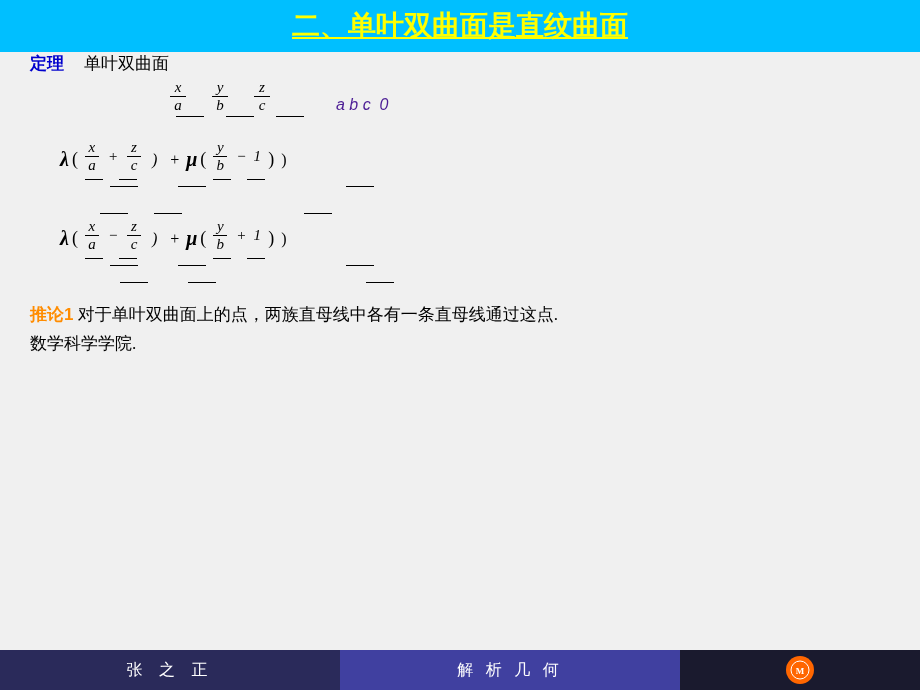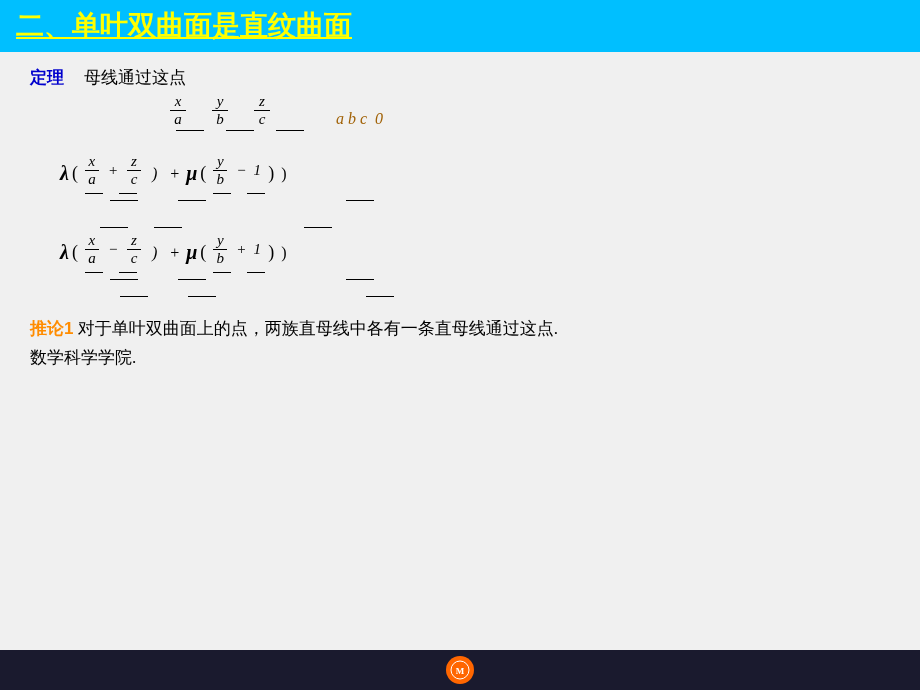--- a/index.html
+++ b/index.html
@@ -12,21 +12,21 @@
       position: relative;
     }
 
     
     .header {
       width: 100%;
       height: 52px;
       background: #00bfff;
       display: flex;
       align-items: center;
-      justify-content: space-between;
+      justify-content: center;
       padding: 0 16px;
     }
     .header-title {
       font-size: 28px;
       font-weight: bold;
       color: #ffff00;
       text-decoration: underline;
       font-family: 'SimHei', 'STHeiti', sans-serif;
     }
     .header-college {
@@ -34,21 +34,21 @@
       font-weight: bold;
       color: #ffff00;
       font-family: 'SimHei', 'STHeiti', sans-serif;
     }
 
     
     .main-content {
       background: #f0f0f0;
       width: 100%;
       height: 598px;
-      padding: 14px 30px 10px 30px;
+      padding: 0 30px 10px 30px;
       position: relative;
     }
 
     
     .theorem-line {
       display: flex;
       align-items: flex-start;
       margin-bottom: 4px;
     }
     .theorem-label {
@@ -65,24 +65,24 @@
     }
 
     
     .formula-block {
       margin-left: 120px;
       margin-top: 2px;
     }
 
     .math-condition {
       font-size: 16px;
-      font-family: Liberation Serif, serif;
+      font-family: Liberation Sans, sans-serif;
       margin-left: 60px;
       font-style: italic;
-      color: #a16207;
+      color: #4c1d95;
     }
 
     
     .underline-row {
       display: flex;
       align-items: center;
       gap: 22px;
       margin-top: 0;
       margin-bottom: 8px;
       margin-left: 2px;
@@ -267,21 +267,21 @@
 <body>
 
 <div class="header">
   <span class="header-title">二、单叶双曲面是直纹曲面</span>
 </div>
 
 <div class="main-content">
 
   <div class="theorem-line">
     <span class="theorem-label">定理</span>
-    <span class="theorem-text">母线通过这点</span>
+    <span class="theorem-text">单叶双曲面</span>
   </div>
 
   <div class="formula-block">
 
     <div class="vars-row" style="margin-left:20px; margin-bottom:2px;">
       <div class="var-frac">
         <span class="vf-top italic-var">x</span>
         <span class="vf-line"></span>
         <span class="vf-bot italic-var">a</span>
       </div>
@@ -438,20 +438,26 @@
   <div class="corollary-block">
     <span class="corollary-label">推论1</span>
     <span class="corollary-text">  对于单叶双曲面上的点，两族直母线中各有一条直母线通过这点.</span>
     <br>
     <span class="corollary-text">数学科学学院.</span>
   </div>
 
 </div>
 
 <div class="footer">
+  <div class="footer-left">
+    <span class="footer-name">张  之  正</span>
+  </div>
+  <div class="footer-middle">
+    <span class="footer-subject">解 析 几 何</span>
+  </div>
   <div class="footer-right">
     <div class="footer-logo">
       <svg width="20" height="20" viewBox="0 0 20 20">
         <circle cx="10" cy="10" r="9" fill="#ff6600" stroke="#fff" stroke-width="1"></circle>
         <text x="10" y="14" text-anchor="middle" fill="#fff" font-size="9" font-weight="bold">M</text>
       </svg>
     </div>
   </div>
 </div>
 

